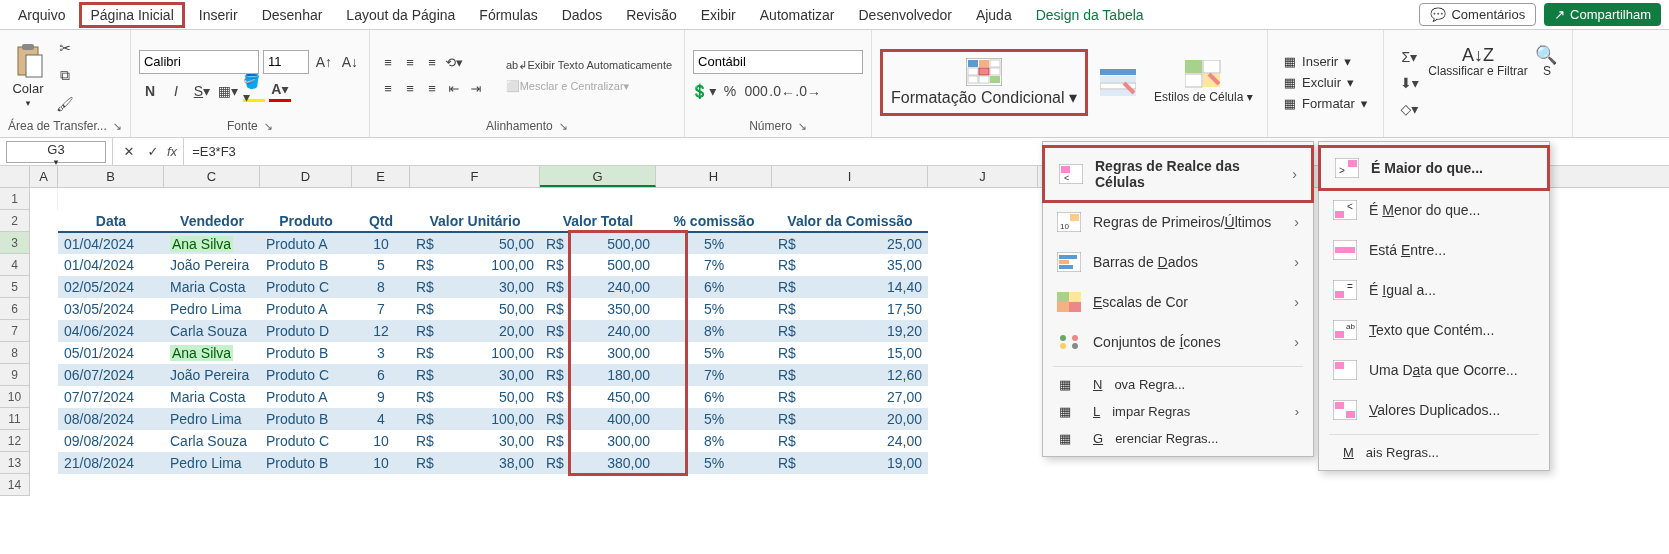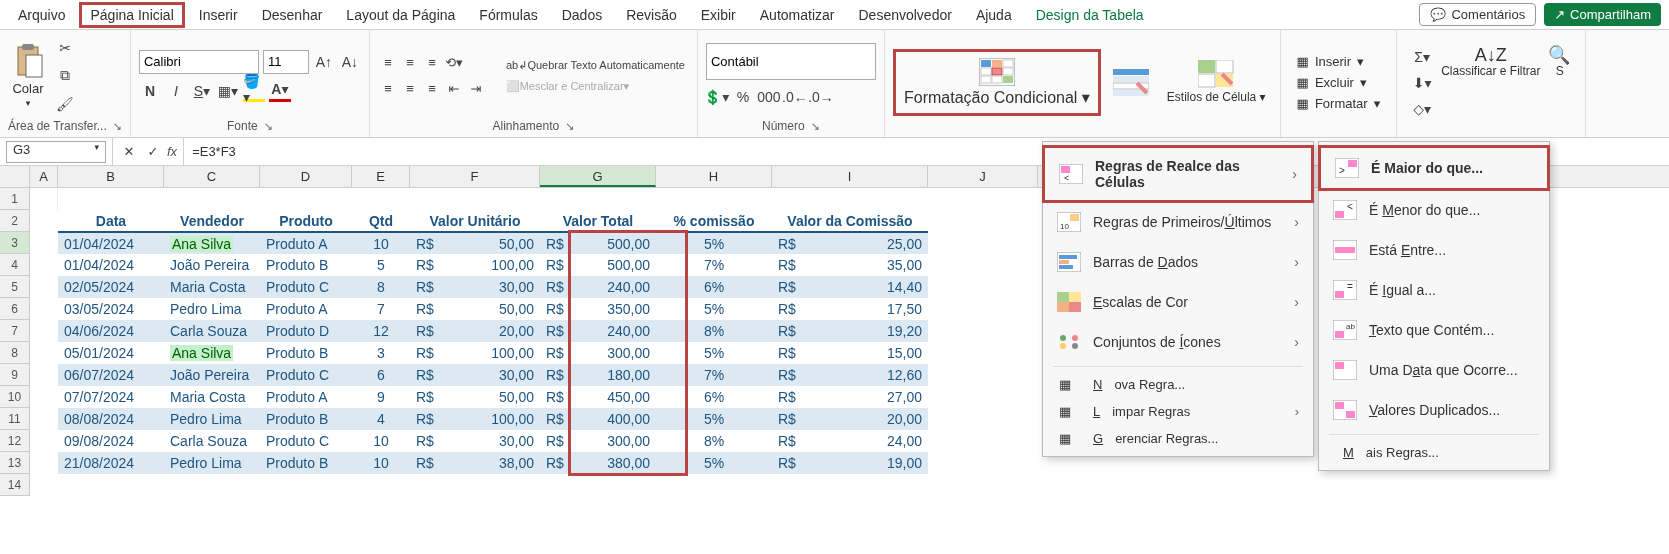--- a/index.html
+++ b/index.html
@@ -32,41 +32,41 @@
     .icon-btn.small { width: 20px; height: 20px; font-size: 13px; }
     
     .align-controls { display: flex; flex-direction: column; gap: 6px; }
     .align-row { display: flex; gap: 2px; }
     
     .wrap-merge { display: flex; flex-direction: column; gap: 4px; padding-left: 10px; }
     .wrap-item { display: flex; align-items: center; font-size: 11px; color: #444; padding: 2px 4px; }
     .wrap-item.disabled { color: #aaa; }
     
     .number-controls { display: flex; flex-direction: column; gap: 6px; min-width: 170px; }
-    .number-select { width: 170px; height: 37px; border: 1px solid #aaa; padding: 0 4px; font-size: 13px; background: #fff; }
+    .number-select { width: 170px; height: 24px; border: 1px solid #aaa; padding: 0 4px; font-size: 13px; background: #fff; }
     .number-row { display: flex; gap: 4px; }
     
     .cond-format { display: flex; flex-direction: column; align-items: center; gap: 2px; padding: 6px 8px; border: 3px solid #b84444; }
     .cond-format-icon { width: 36px; height: 28px; }
     .cond-format-label { font-size: 16px; text-align: center; line-height: 1.2; }
     
     .big-btn { display: flex; flex-direction: column; align-items: center; gap: 2px; padding: 4px 6px; }
     .big-btn-icon { width: 36px; height: 28px; }
     .big-btn-label { font-size: 12px; text-align: center; line-height: 1.2; }
     
     .cell-ops { display: flex; flex-direction: column; gap: 2px; padding: 0 6px; }
     .cell-op { display: flex; align-items: center; gap: 6px; font-size: 13px; padding: 2px; }
     
     .edit-ops { display: flex; gap: 8px; padding: 0 6px; align-items: flex-start; }
     .edit-col { display: flex; flex-direction: column; gap: 4px; }
     .edit-btn { display: flex; flex-direction: column; align-items: center; font-size: 12px; line-height: 1.1; }
     
     
     .formula-bar { display: flex; height: 28px; border-bottom: 1px solid #d0d0d0; align-items: center; }
-    .name-box { width: 100px; height: 22px; border: 1px solid #aaa; margin: 0 6px; padding: 0 6px; font-size: 13px; display: flex; align-items: flex-start; justify-content: space-between; }
+    .name-box { width: 100px; height: 22px; border: 1px solid #aaa; margin: 0 6px; padding: 0 6px; font-size: 13px; display: flex; align-items: center; justify-content: space-between; flex-direction: column; }
     .fx-btns { display: flex; gap: 4px; padding: 0 6px; border-left: 1px solid #d0d0d0; border-right: 1px solid #d0d0d0; height: 100%; align-items: center; }
     .fx-label { font-style: italic; color: #555; }
     .formula-input { flex: 1; padding: 0 8px; font-size: 13px; }
     
     
     .grid-area { position: relative; }
     .col-headers { display: flex; height: 22px; background: #f0f0f0; border-bottom: 1px solid #ccc; }
     .row-header-spacer { width: 30px; border-right: 1px solid #ccc; }
     .col-header { border-right: 1px solid #ccc; text-align: center; font-size: 13px; color: #333; line-height: 22px; }
     .col-A { width: 28px; } .col-B { width: 106px; } .col-C { width: 96px; }
@@ -204,21 +204,21 @@
           <span class="icon-btn small">≡</span>
           <span class="icon-btn small">≡</span>
           <span class="icon-btn small">≡</span>
           <span class="icon-btn small">⇤</span>
           <span class="icon-btn small">⇥</span>
         </div>
       </div>
       <div class="wrap-merge">
         <div class="wrap-item">
           <span>ab↲</span>
-          <span>Quebrar Texto Automaticamente</span>
+          <span>Exibir Texto Automaticamente</span>
         </div>
         <div class="wrap-item disabled">
           <span>⬜</span>
           <span>Mesclar e Centralizar</span>
           <span>▾</span>
         </div>
       </div>
     </div>
     <div class="ribbon-group-label">
         <span>Alinhamento</span>

